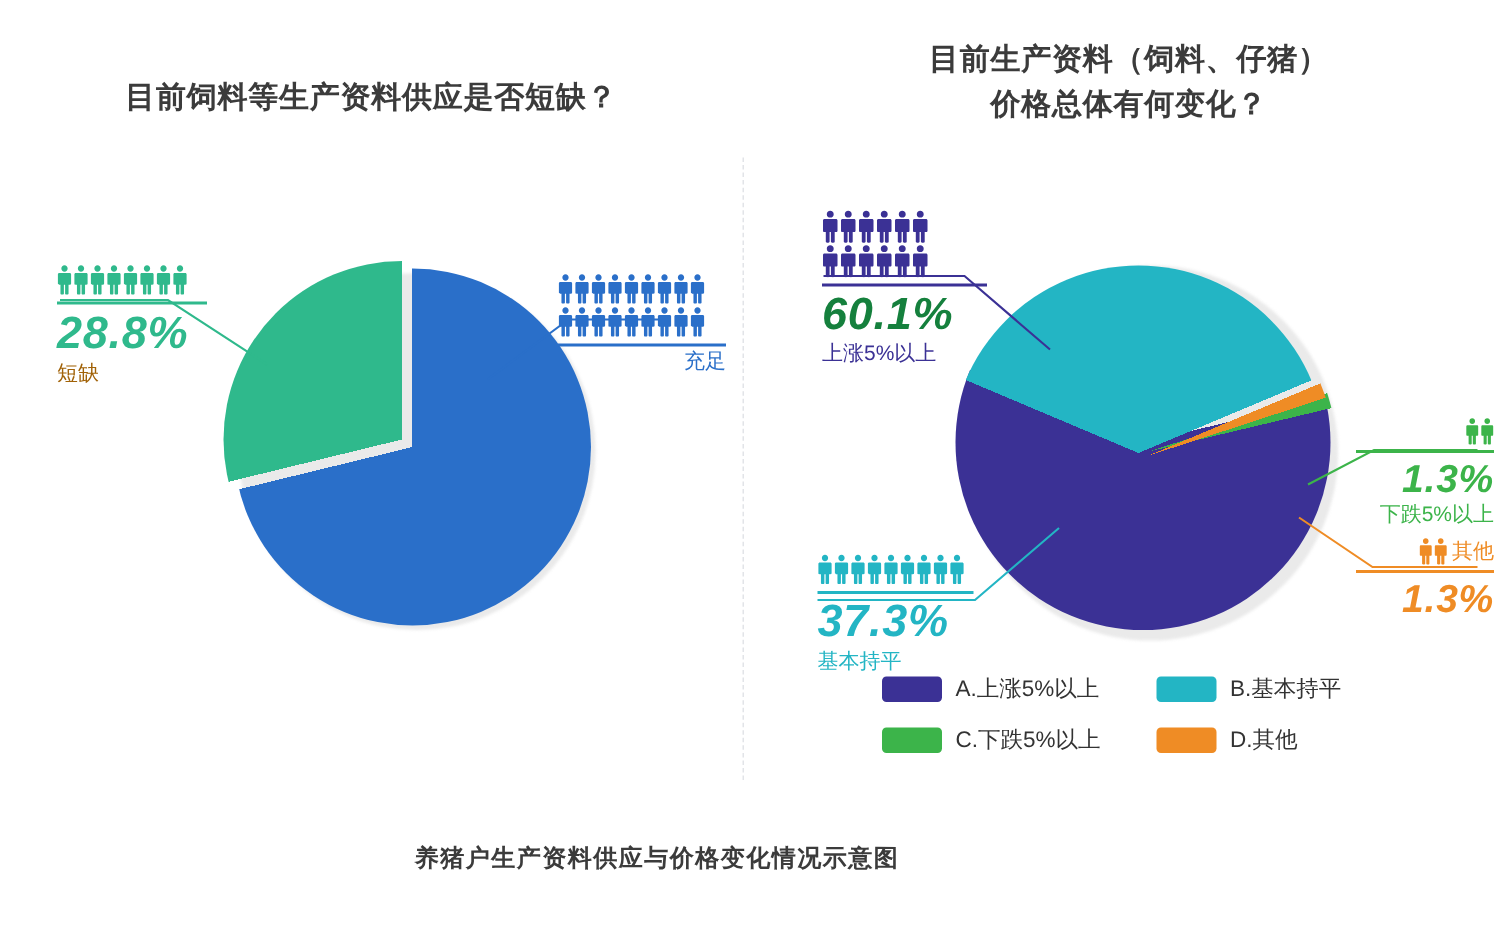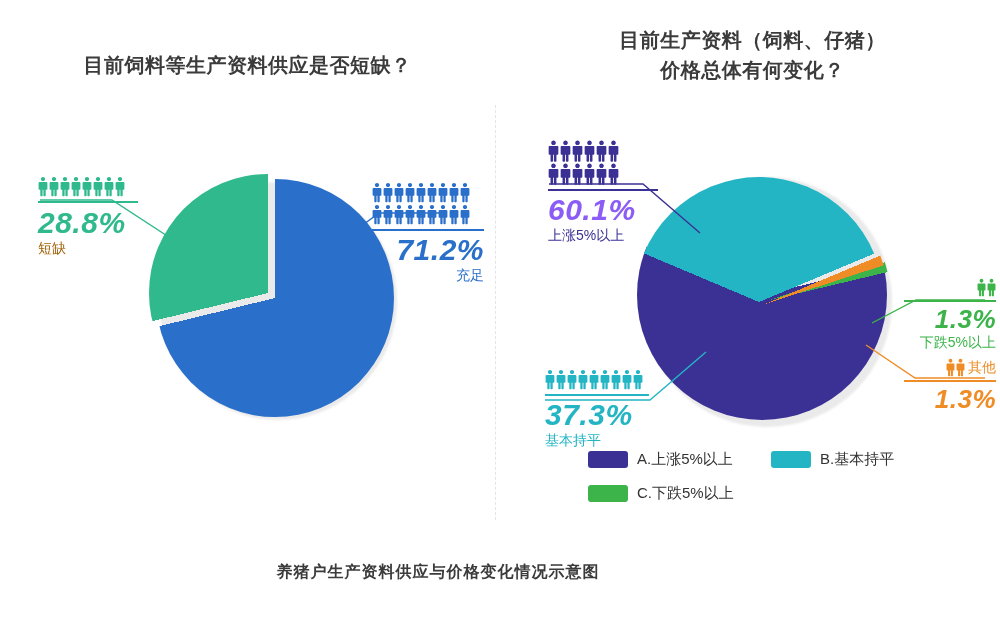--- a/index.html
+++ b/index.html
@@ -203,21 +203,20 @@
           <path fill="#2a6fc9" d="M5 0.4c1.2 0 2.1 0.9 2.1 2.1S6.2 4.6 5 4.6 2.9 3.7 2.9 2.5 3.8 0.4 5 0.4z M1.5 5.5h7c0.5 0 0.9 0.4 0.9 0.9v6.1c0 0.5-0.3 0.8-0.8 0.8H7.7v5.8c0 0.5-0.3 0.7-0.8 0.7H6.1c-0.4 0-0.7-0.3-0.7-0.7v-5.8H4.6v5.8c0 0.4-0.3 0.7-0.7 0.7H3.1c-0.5 0-0.8-0.3-0.8-0.7v-5.8H1.4c-0.5 0-0.8-0.3-0.8-0.8V6.4c0-0.5 0.4-0.9 0.9-0.9z"></path>
         </svg>
         <svg width="10" height="21" viewBox="0 0 10 20" class="person">
           <path fill="#2a6fc9" d="M5 0.4c1.2 0 2.1 0.9 2.1 2.1S6.2 4.6 5 4.6 2.9 3.7 2.9 2.5 3.8 0.4 5 0.4z M1.5 5.5h7c0.5 0 0.9 0.4 0.9 0.9v6.1c0 0.5-0.3 0.8-0.8 0.8H7.7v5.8c0 0.5-0.3 0.7-0.8 0.7H6.1c-0.4 0-0.7-0.3-0.7-0.7v-5.8H4.6v5.8c0 0.4-0.3 0.7-0.7 0.7H3.1c-0.5 0-0.8-0.3-0.8-0.7v-5.8H1.4c-0.5 0-0.8-0.3-0.8-0.8V6.4c0-0.5 0.4-0.9 0.9-0.9z"></path>
         </svg>
         <svg width="10" height="21" viewBox="0 0 10 20" class="person">
           <path fill="#2a6fc9" d="M5 0.4c1.2 0 2.1 0.9 2.1 2.1S6.2 4.6 5 4.6 2.9 3.7 2.9 2.5 3.8 0.4 5 0.4z M1.5 5.5h7c0.5 0 0.9 0.4 0.9 0.9v6.1c0 0.5-0.3 0.8-0.8 0.8H7.7v5.8c0 0.5-0.3 0.7-0.8 0.7H6.1c-0.4 0-0.7-0.3-0.7-0.7v-5.8H4.6v5.8c0 0.4-0.3 0.7-0.7 0.7H3.1c-0.5 0-0.8-0.3-0.8-0.7v-5.8H1.4c-0.5 0-0.8-0.3-0.8-0.8V6.4c0-0.5 0.4-0.9 0.9-0.9z"></path>
         </svg>
       </div>
     <div class="rule" style="background:#2a6fc9;margin-top:4px;"></div>
-    <div class="pct" style="color:#2a6fc9;margin-top:3px;">71.2%</div>
     <div class="sub" style="color:#2a6fc9;">充足</div>
   </div>
 
   <div class="callout" style="left:548px;top:140px;width:110px;">
     <div class="people" id="icons-r0a">
         <svg width="11" height="22" viewBox="0 0 10 20" class="person">
           <path fill="#3b3195" d="M5 0.4c1.2 0 2.1 0.9 2.1 2.1S6.2 4.6 5 4.6 2.9 3.7 2.9 2.5 3.8 0.4 5 0.4z M1.5 5.5h7c0.5 0 0.9 0.4 0.9 0.9v6.1c0 0.5-0.3 0.8-0.8 0.8H7.7v5.8c0 0.5-0.3 0.7-0.8 0.7H6.1c-0.4 0-0.7-0.3-0.7-0.7v-5.8H4.6v5.8c0 0.4-0.3 0.7-0.7 0.7H3.1c-0.5 0-0.8-0.3-0.8-0.7v-5.8H1.4c-0.5 0-0.8-0.3-0.8-0.8V6.4c0-0.5 0.4-0.9 0.9-0.9z"></path>
         </svg>
         <svg width="11" height="22" viewBox="0 0 10 20" class="person">
           <path fill="#3b3195" d="M5 0.4c1.2 0 2.1 0.9 2.1 2.1S6.2 4.6 5 4.6 2.9 3.7 2.9 2.5 3.8 0.4 5 0.4z M1.5 5.5h7c0.5 0 0.9 0.4 0.9 0.9v6.1c0 0.5-0.3 0.8-0.8 0.8H7.7v5.8c0 0.5-0.3 0.7-0.8 0.7H6.1c-0.4 0-0.7-0.3-0.7-0.7v-5.8H4.6v5.8c0 0.4-0.3 0.7-0.7 0.7H3.1c-0.5 0-0.8-0.3-0.8-0.7v-5.8H1.4c-0.5 0-0.8-0.3-0.8-0.8V6.4c0-0.5 0.4-0.9 0.9-0.9z"></path>
@@ -249,21 +248,21 @@
           <path fill="#3b3195" d="M5 0.4c1.2 0 2.1 0.9 2.1 2.1S6.2 4.6 5 4.6 2.9 3.7 2.9 2.5 3.8 0.4 5 0.4z M1.5 5.5h7c0.5 0 0.9 0.4 0.9 0.9v6.1c0 0.5-0.3 0.8-0.8 0.8H7.7v5.8c0 0.5-0.3 0.7-0.8 0.7H6.1c-0.4 0-0.7-0.3-0.7-0.7v-5.8H4.6v5.8c0 0.4-0.3 0.7-0.7 0.7H3.1c-0.5 0-0.8-0.3-0.8-0.7v-5.8H1.4c-0.5 0-0.8-0.3-0.8-0.8V6.4c0-0.5 0.4-0.9 0.9-0.9z"></path>
         </svg>
         <svg width="11" height="22" viewBox="0 0 10 20" class="person">
           <path fill="#3b3195" d="M5 0.4c1.2 0 2.1 0.9 2.1 2.1S6.2 4.6 5 4.6 2.9 3.7 2.9 2.5 3.8 0.4 5 0.4z M1.5 5.5h7c0.5 0 0.9 0.4 0.9 0.9v6.1c0 0.5-0.3 0.8-0.8 0.8H7.7v5.8c0 0.5-0.3 0.7-0.8 0.7H6.1c-0.4 0-0.7-0.3-0.7-0.7v-5.8H4.6v5.8c0 0.4-0.3 0.7-0.7 0.7H3.1c-0.5 0-0.8-0.3-0.8-0.7v-5.8H1.4c-0.5 0-0.8-0.3-0.8-0.8V6.4c0-0.5 0.4-0.9 0.9-0.9z"></path>
         </svg>
         <svg width="11" height="22" viewBox="0 0 10 20" class="person">
           <path fill="#3b3195" d="M5 0.4c1.2 0 2.1 0.9 2.1 2.1S6.2 4.6 5 4.6 2.9 3.7 2.9 2.5 3.8 0.4 5 0.4z M1.5 5.5h7c0.5 0 0.9 0.4 0.9 0.9v6.1c0 0.5-0.3 0.8-0.8 0.8H7.7v5.8c0 0.5-0.3 0.7-0.8 0.7H6.1c-0.4 0-0.7-0.3-0.7-0.7v-5.8H4.6v5.8c0 0.4-0.3 0.7-0.7 0.7H3.1c-0.5 0-0.8-0.3-0.8-0.7v-5.8H1.4c-0.5 0-0.8-0.3-0.8-0.8V6.4c0-0.5 0.4-0.9 0.9-0.9z"></path>
         </svg>
       </div>
     <div class="rule" style="background:#3b3195;margin-top:4px;"></div>
-    <div class="pct" style="color:#8b5cf6;margin-top:3px;">60.1%</div>
+    <div class="pct" style="color:#15803d;margin-top:3px;">60.1%</div>
     <div class="sub" style="color:#3b3195;">上涨5%以上</div>
   </div>
 
   <div class="callout" style="left:545px;top:369px;width:104px;">
     <div class="people" id="icons-r1">
         <svg width="10" height="21" viewBox="0 0 10 20" class="person">
           <path fill="#23b5c4" d="M5 0.4c1.2 0 2.1 0.9 2.1 2.1S6.2 4.6 5 4.6 2.9 3.7 2.9 2.5 3.8 0.4 5 0.4z M1.5 5.5h7c0.5 0 0.9 0.4 0.9 0.9v6.1c0 0.5-0.3 0.8-0.8 0.8H7.7v5.8c0 0.5-0.3 0.7-0.8 0.7H6.1c-0.4 0-0.7-0.3-0.7-0.7v-5.8H4.6v5.8c0 0.4-0.3 0.7-0.7 0.7H3.1c-0.5 0-0.8-0.3-0.8-0.7v-5.8H1.4c-0.5 0-0.8-0.3-0.8-0.8V6.4c0-0.5 0.4-0.9 0.9-0.9z"></path>
         </svg>
         <svg width="10" height="21" viewBox="0 0 10 20" class="person">
           <path fill="#23b5c4" d="M5 0.4c1.2 0 2.1 0.9 2.1 2.1S6.2 4.6 5 4.6 2.9 3.7 2.9 2.5 3.8 0.4 5 0.4z M1.5 5.5h7c0.5 0 0.9 0.4 0.9 0.9v6.1c0 0.5-0.3 0.8-0.8 0.8H7.7v5.8c0 0.5-0.3 0.7-0.8 0.7H6.1c-0.4 0-0.7-0.3-0.7-0.7v-5.8H4.6v5.8c0 0.4-0.3 0.7-0.7 0.7H3.1c-0.5 0-0.8-0.3-0.8-0.7v-5.8H1.4c-0.5 0-0.8-0.3-0.8-0.8V6.4c0-0.5 0.4-0.9 0.9-0.9z"></path>
@@ -331,16 +330,20 @@
         <span class="legend-label">A.上涨5%以上</span>
       </div>
       <div class="legend-item">
         <span class="swatch" style="background: rgb(35, 181, 196);"></span>
         <span class="legend-label">B.基本持平</span>
       </div>
       <div class="legend-item">
         <span class="swatch" style="background: rgb(60, 180, 74);"></span>
         <span class="legend-label">C.下跌5%以上</span>
       </div>
+      <div class="legend-item">
+        <span class="swatch" style="background: rgb(239, 140, 37);"></span>
+        <span class="legend-label">D.其他</span>
+      </div>
     </div>
 
   <div class="footer-title">养猪户生产资料供应与价格变化情况示意图</div>
 </div>
 
 </body></html>

